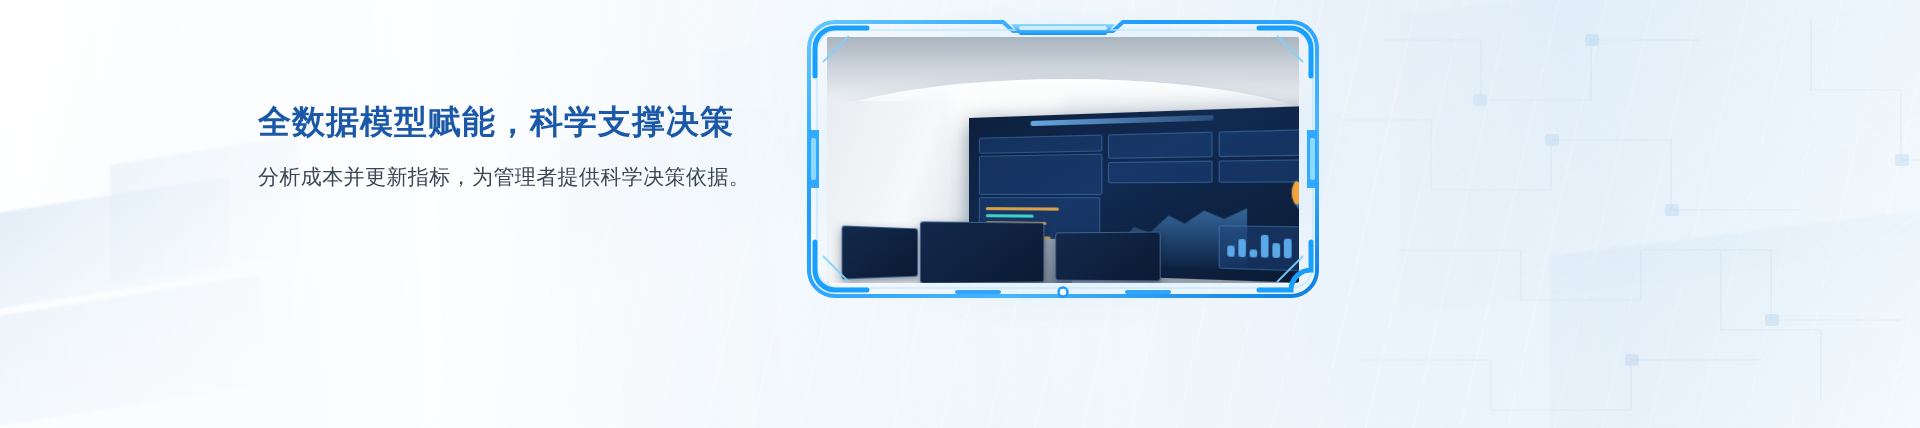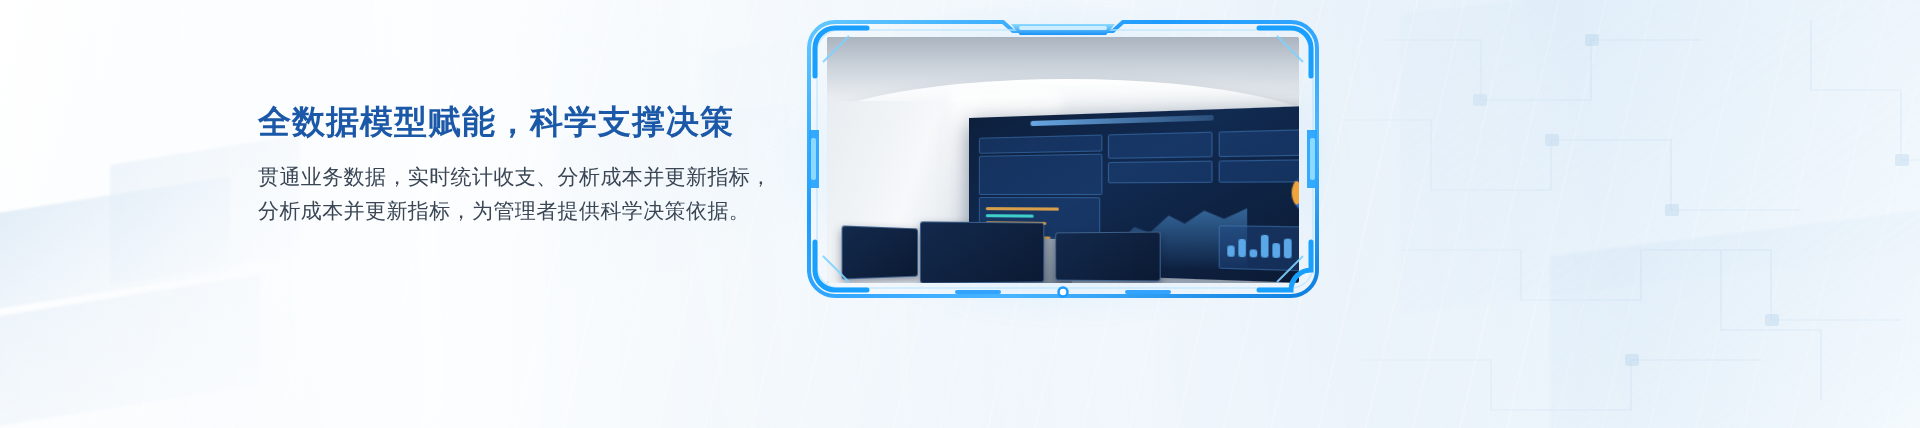--- a/index.html
+++ b/index.html
@@ -122,21 +122,20 @@
       </g>
     </svg>
 
     <div class="bg-sheen"></div>
     <div class="bg-sheen2"></div>
   </div>
 
   <div class="text-block">
     <div class="headline">全数据模型赋能，科学支撑决策</div>
     <div class="subtitle">
-      <div>贯通业务数据，实时统计收支、分析成本并更新指标，</div>
       <div>分析成本并更新指标，为管理者提供科学决策依据。</div>
     </div>
   </div>
 
   <div class="hud">
     <div class="hud-glow"></div>
 
     <div class="hud-photo">
       <div class="ph-room">
         <div class="ph-ceiling"></div>

